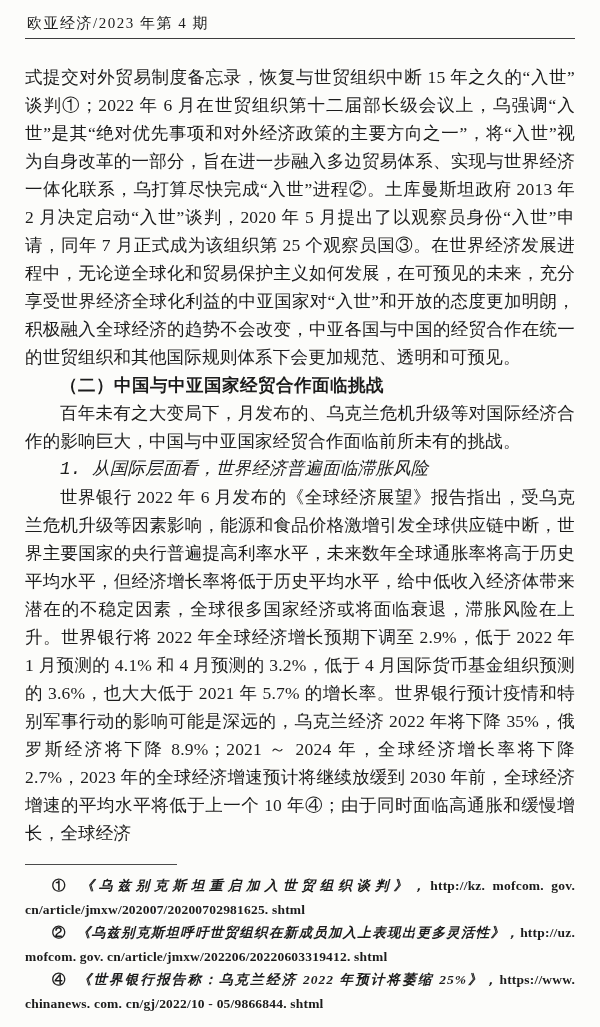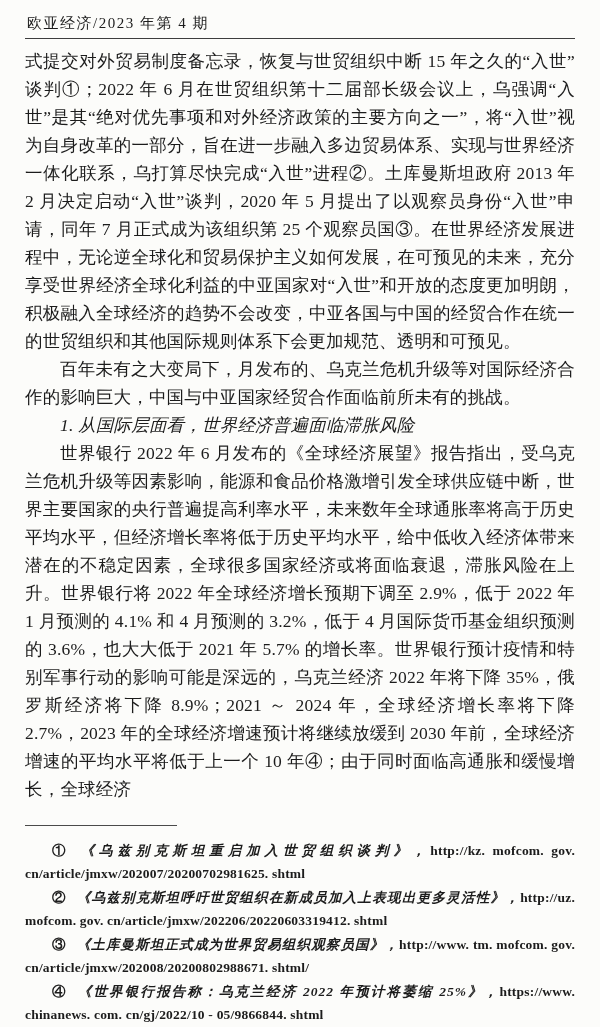--- a/index.html
+++ b/index.html
@@ -8,30 +8,29 @@
     width: 600px;
     height: 1027px;
     margin: 0 auto;
     background: #fcfcfa;
     box-sizing: border-box;
     padding: 8px 25px 0 25px;
     display: flex;
     flex-direction: column;
     color: #1c1c1c;
     font-family: "Liberation Serif", "DejaVu Serif", serif;
-    justify-content: space-between;
   }
   .running-head {
     font-size: 15px;
     letter-spacing: 1.5px;
     padding: 6px 0 5px 2px;
     border-bottom: 1.5px solid #3d3d3d;
   }
   .body-text {
-    margin-top: 4px;
+    margin-top: 24px;
     font-size: 17.5px;
     line-height: 28px;
     text-align: justify;
     letter-spacing: 0.2px;
   }
   .para { margin: 0; text-indent: 2em; }
   .para.no-indent { text-indent: 0; }
   .sec-head {
     margin: 0;
     text-indent: 2em;
@@ -39,20 +38,21 @@
     line-height: 28px;
     font-weight: bold;
     font-family: "Liberation Sans", "DejaVu Sans", sans-serif;
     letter-spacing: 0.5px;
   }
   .sub-head {
     margin: 0;
     text-indent: 2em;
     font-style: italic;
     line-height: 28px;
+    font-family: Liberation Mono, monospace;
   }
   .footnote-sep {
     margin-top: 17px;
     width: 152px;
     height: 0;
     border-top: 1.5px solid #4a4a4a;
   }
   .footnotes {
     margin-top: 9px;
     font-size: 13.5px;
@@ -67,38 +67,36 @@
 </head>
 <body>
 
 <div class="page">
 
   <div class="running-head">欧亚经济/2023 年第 4 期</div>
 
   <div class="body-text">
     <p class="para no-indent">式提交对外贸易制度备忘录，恢复与世贸组织中断 15 年之久的“入世”谈判①；2022 年 6 月在世贸组织第十二届部长级会议上，乌强调“入世”是其“绝对优先事项和对外经济政策的主要方向之一”，将“入世”视为自身改革的一部分，旨在进一步融入多边贸易体系、实现与世界经济一体化联系，乌打算尽快完成“入世”进程②。土库曼斯坦政府 2013 年 2 月决定启动“入世”谈判，2020 年 5 月提出了以观察员身份“入世”申请，同年 7 月正式成为该组织第 25 个观察员国③。在世界经济发展进程中，无论逆全球化和贸易保护主义如何发展，在可预见的未来，充分享受世界经济全球化利益的中亚国家对“入世”和开放的态度更加明朗，积极融入全球经济的趋势不会改变，中亚各国与中国的经贸合作在统一的世贸组织和其他国际规则体系下会更加规范、透明和可预见。</p>
 
+    <h3 class="sec-head">（二）中国与中亚国家经贸合作面临挑战</h3>
 
     <p class="para">百年未有之大变局下，月发布的、乌克兰危机升级等对国际经济合作的影响巨大，中国与中亚国家经贸合作面临前所未有的挑战。</p>
 
     <div class="sub-head">1. 从国际层面看，世界经济普遍面临滞胀风险</div>
 
     <p class="para">世界银行 2022 年 6 月发布的《全球经济展望》报告指出，受乌克兰危机升级等因素影响，能源和食品价格激增引发全球供应链中断，世界主要国家的央行普遍提高利率水平，未来数年全球通胀率将高于历史平均水平，但经济增长率将低于历史平均水平，给中低收入经济体带来潜在的不稳定因素，全球很多国家经济或将面临衰退，滞胀风险在上升。世界银行将 2022 年全球经济增长预期下调至 2.9%，低于 2022 年 1 月预测的 4.1% 和 4 月预测的 3.2%，低于 4 月国际货币基金组织预测的 3.6%，也大大低于 2021 年 5.7% 的增长率。世界银行预计疫情和特别军事行动的影响可能是深远的，乌克兰经济 2022 年将下降 35%，俄罗斯经济将下降 8.9%；2021 ～ 2024 年，全球经济增长率将下降 2.7%，2023 年的全球经济增速预计将继续放缓到 2030 年前，全球经济增速的平均水平将低于上一个 10 年④；由于同时面临高通胀和缓慢增长，全球经济</p>
   </div>
 
   <div class="footnote-sep"></div>
 
   <div class="footnotes">
     <p class="footnote">
       <span class="fn-marker">①</span><span class="fn-title">《乌兹别克斯坦重启加入世贸组织谈判》，</span><span class="fn-url">http://kz. mofcom. gov. cn/article/jmxw/202007/20200702981625. shtml</span>
     </p>
     <p class="footnote">
       <span class="fn-marker">②</span><span class="fn-title">《乌兹别克斯坦呼吁世贸组织在新成员加入上表现出更多灵活性》，</span><span class="fn-url">http://uz. mofcom. gov. cn/article/jmxw/202206/20220603319412. shtml</span>
     </p>
     <p class="footnote">
-      <span class="fn-marker">③</span><span class="fn-title">《土库曼斯坦正式成为世界贸易组织观察员国》，</span><span class="fn-url">http://www. tm. mofcom. gov. cn/article/jmxw/202008/20200802988671. shtml/</span>
-    </p>
-    <p class="footnote">
       <span class="fn-marker">④</span><span class="fn-title">《世界银行报告称：乌克兰经济 2022 年预计将萎缩 25%》，</span><span class="fn-url">https://www. chinanews. com. cn/gj/2022/10 - 05/9866844. shtml</span>
     </p>
   </div>
 
 </div>
 
 </body></html>

